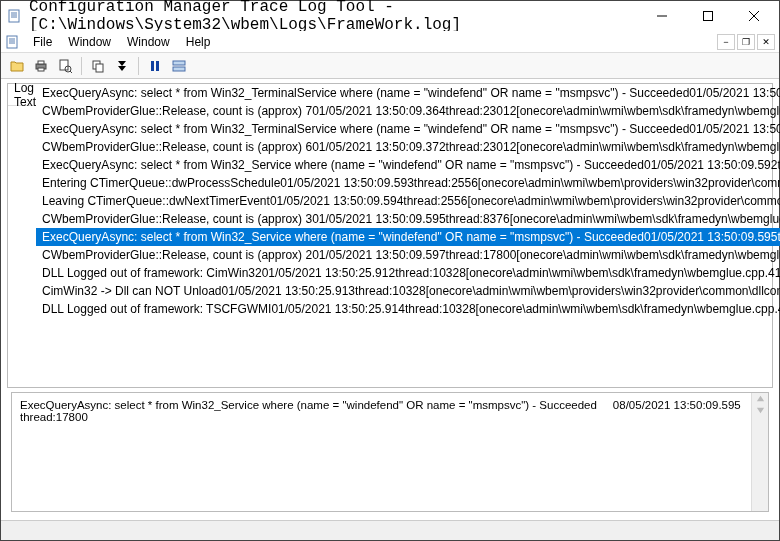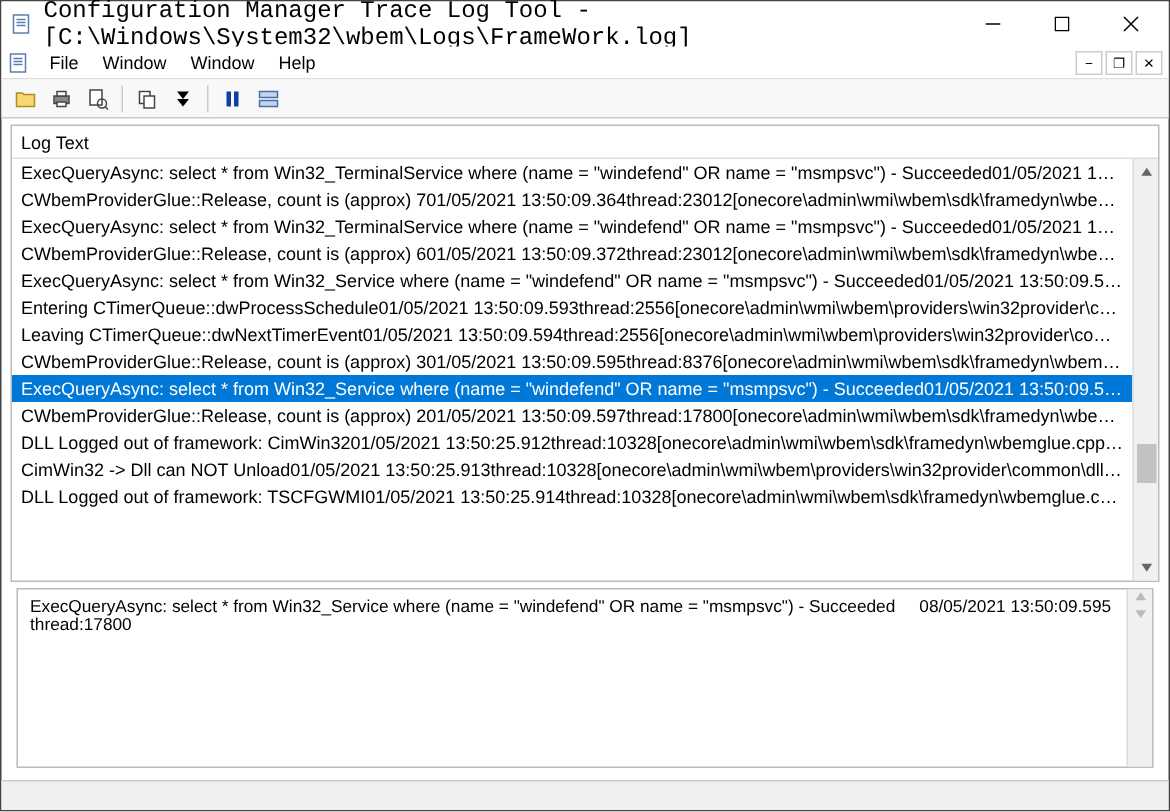--- a/index.html
+++ b/index.html
@@ -77,21 +77,21 @@
 }
 .main {
   flex: 1; display: flex; flex-direction: column;
   min-height: 0;
   padding: 2px 4px 2px 4px;
 }
 .grid-wrap {
   flex: 1; min-height: 0;
   border: 1px solid #bbb;
   margin: 2px 2px 4px 2px;
-  display: flex; flex-direction: column;
+  display: flex; flex-direction: row;
   background: #fff;
 }
 .grid-header {
   height: 22px;
   padding-left: 6px;
   background: #fff;
   display: flex; align-items: center;
   border-bottom: 1px solid #ddd;
 }
 .grid-body-wrap {

